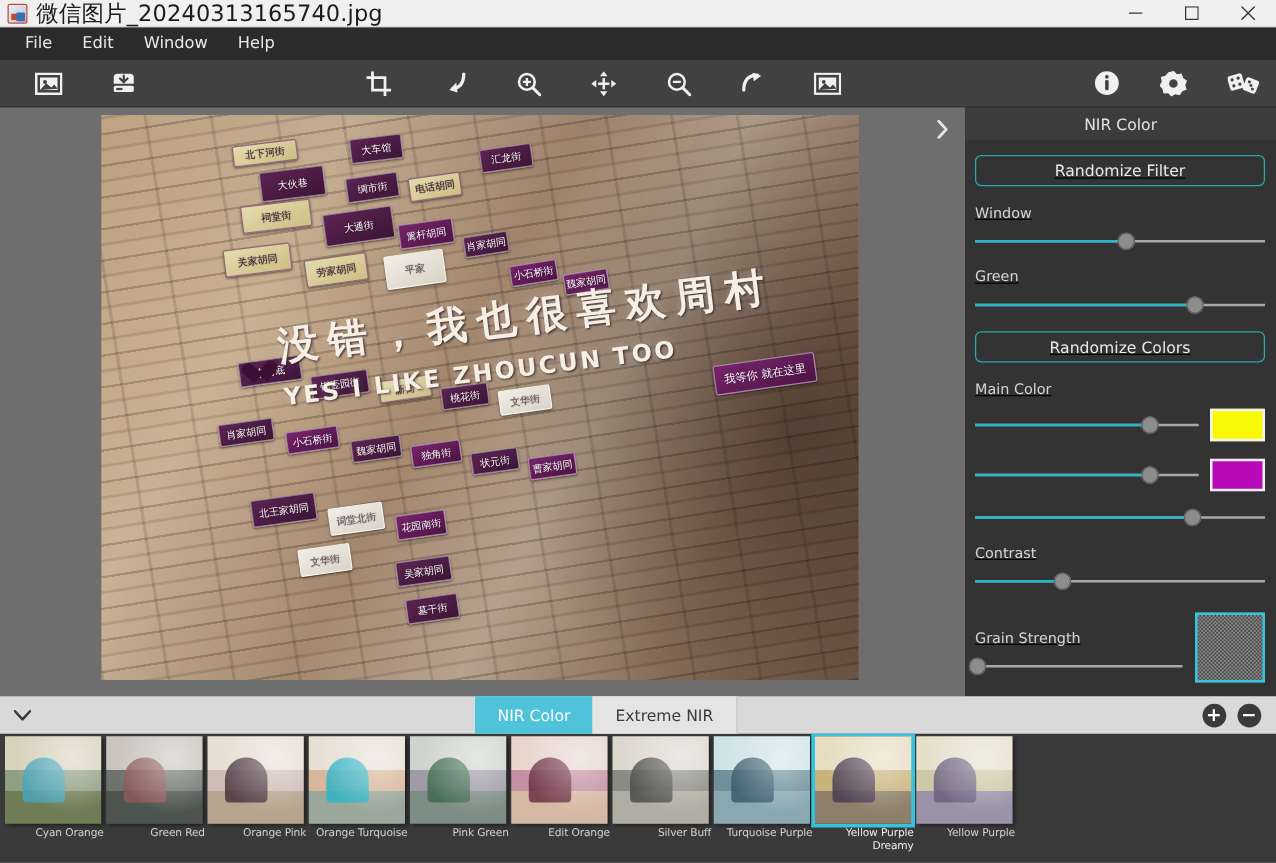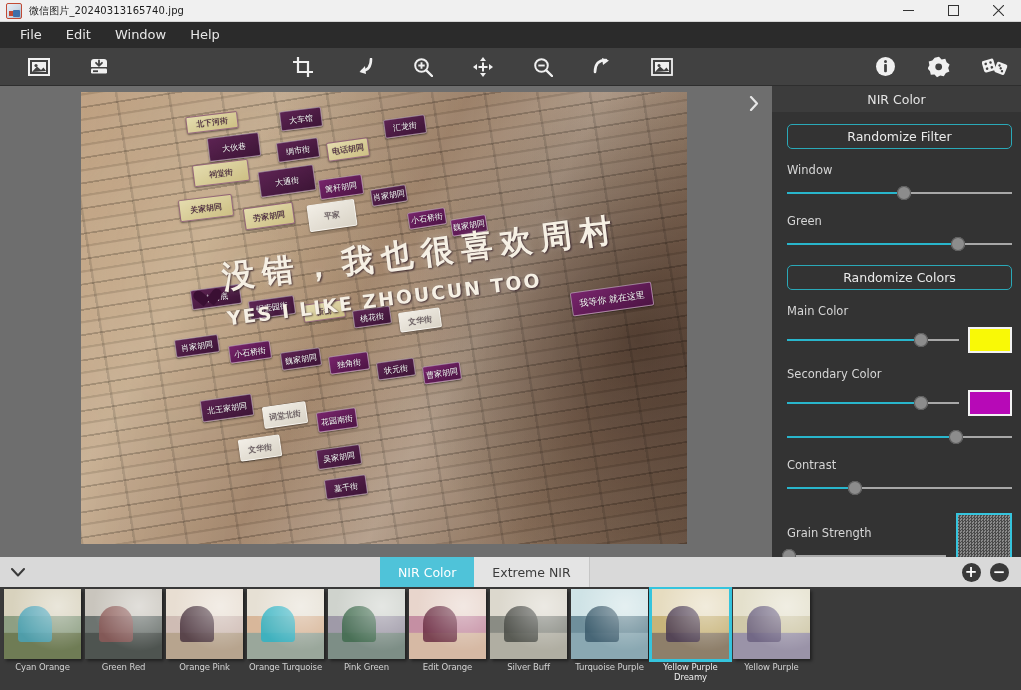--- a/index.html
+++ b/index.html
@@ -23,21 +23,21 @@
     flex: 0 0 16px;
   }
   .tb-icon:before {
     content: ""; position: absolute; left: 2px; top: 7px; width: 6px; height: 5px;
     background: #c24a34;
   }
   .tb-icon:after {
     content: ""; position: absolute; right: 1px; bottom: 1px; width: 7px; height: 7px;
     background: #3f6fa8; border-radius: 1px;
   }
-  .tb-title { font-size: 10px; color: #1b1b1b; letter-spacing: .1px; }
+  .tb-title { font-size: 18px; color: #1b1b1b; letter-spacing: .1px; }
   .tb-spacer { flex: 1; }
   .wbtn {
     width: 45px; height: 22px; display: flex; align-items: center; justify-content: center;
     color: #333;
   }
   .wbtn svg { display: block; }
 
   
   .menubar {
     height: 26px; background: #2b2b2b; display: flex; align-items: center;
@@ -133,21 +133,21 @@
   .heart:after { left: 5px; transform: rotate(45deg); transform-origin: 100% 100%; }
 
   
   .panel {
     width: 249px; flex: 0 0 249px; background: #333333; display: flex; flex-direction: column;
   }
   .panel-title {
     height: 26px; background: #3c3c3c; color: #e4e4e4; font-size: 12.5px;
     display: flex; align-items: center; justify-content: center; flex: 0 0 26px;
   }
-  .panel-body { padding: 12px 9px 0 15px; }
+  .panel-body { padding: 12px 9px 0 8px; text-decoration: underline; }
   .randbtn {
     height: 25px; border: 1px solid #2aa9b8; border-radius: 5px; background: transparent;
     color: #eaeaea; font-size: 12.5px; width: 100%;
     display: flex; align-items: center; justify-content: center;
     font-family: "DejaVu Sans", sans-serif;
   }
   .ctl { margin-top: 14px; }
   .ctl-label { font-size: 11.5px; color: #d6d6d6; margin-bottom: 9px; }
   .ctl-row { display: flex; align-items: center; gap: 9px; }
   .slider { position: relative; height: 14px; flex: 1; }
@@ -205,21 +205,21 @@
     align-items: flex-start; padding: 2px 0 0 2px; overflow: hidden;
   }
   .thumb { width: 81px; flex: 0 0 81px; margin-right: 0px; text-align: center; position: relative; }
   .thumb-img {
     width: 77px; height: 70px; margin: 0 auto; position: relative; overflow: hidden;
     box-shadow: 2px 2px 3px rgba(0,0,0,.45);
   }
   .thumb.selected .thumb-img { box-shadow: 0 0 0 3px #35c4dd; }
   .thumb-label {
     font-size: 8.5px; color: #d2d2d2; margin-top: 4px; line-height: 9.5px;
-    font-family: "DejaVu Sans", sans-serif; letter-spacing: -.1px;
+    font-family: "DejaVu Sans", sans-serif; letter-spacing: -.1px; text-align: right;
   }
   .thumb.selected .thumb-label { color: #eeeeee; }
 </style>
 </head>
 <body>
 
 <div class="app">
 
   <div class="titlebar">
     <div class="tb-icon"></div>
@@ -454,21 +454,20 @@
             <div class="slider">
               <div class="strack"></div>
               <div class="sfill" style="width:78%"></div>
               <div class="sthumb" style="left:78%"></div>
             </div>
             <div class="swatch" id="sw-main" style="background: rgb(249, 249, 6);"></div>
           </div>
         </div>
 
         <div class="ctl">
-          <div class="ctl-label">Secondary Color</div>
           <div class="ctl-row">
             <div class="slider">
               <div class="strack"></div>
               <div class="sfill" style="width:78%"></div>
               <div class="sthumb" style="left:78%"></div>
             </div>
             <div class="swatch" id="sw-sec" style="background: rgb(183, 9, 183);"></div>
           </div>
         </div>
 

